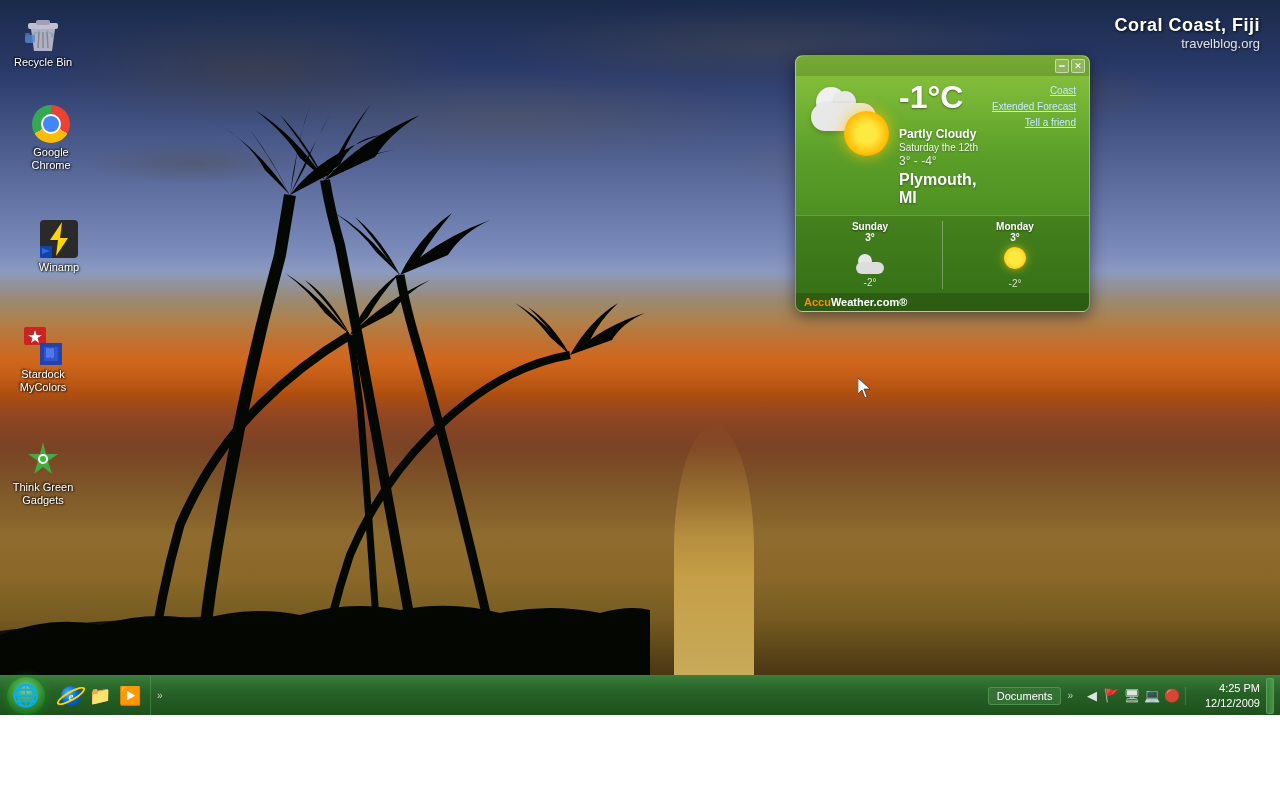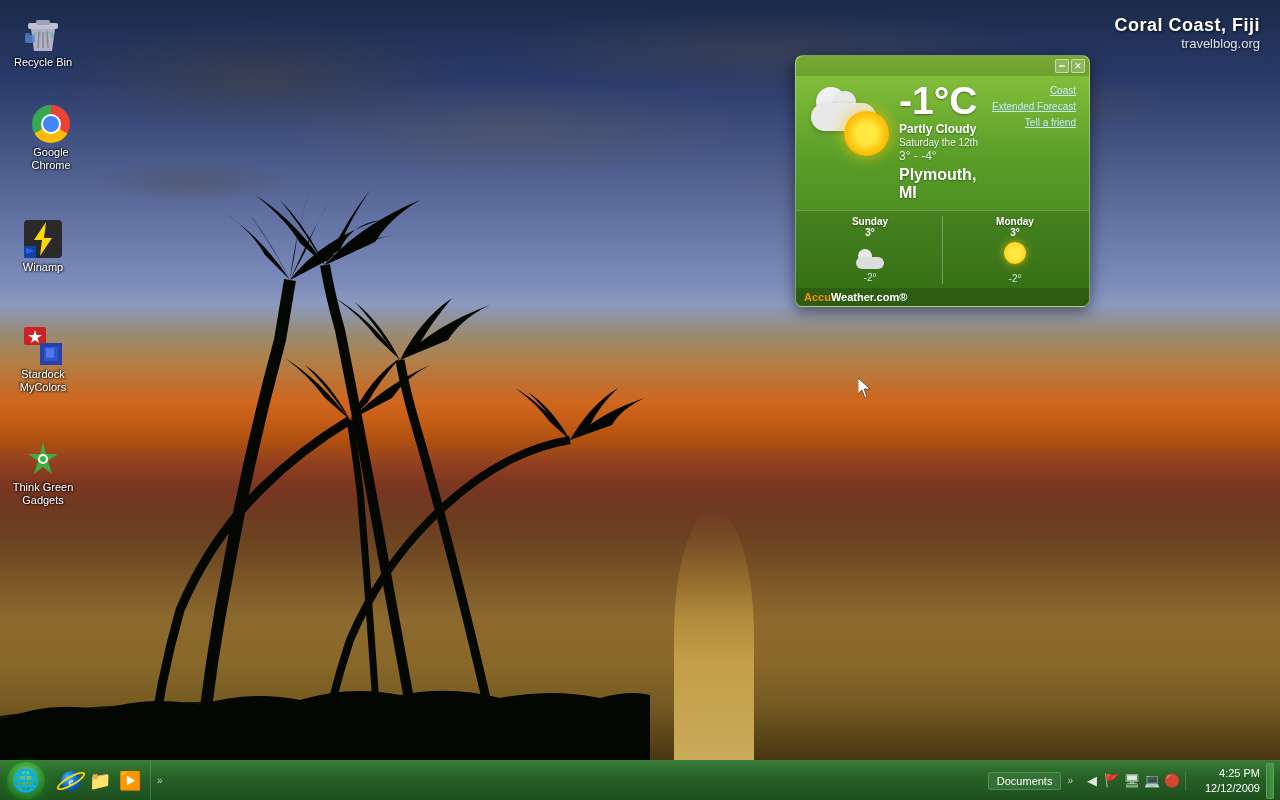--- a/index.html
+++ b/index.html
@@ -9,21 +9,21 @@
       height: 800px;
       overflow: hidden;
       font-family: 'Segoe UI', Tahoma, sans-serif;
       position: relative;
       cursor: default;
     }
 
     
     #desktop {
       width: 1280px;
-      height: 800px;
+      height: 715px;
       position: relative;
       background: linear-gradient(
         180deg,
         #1a2a4a 0%,
         #2a3a6a 10%,
         #3a4a7a 15%,
         #4a5a8a 20%,
         #5a6a9a 25%,
         #6a7aaa 30%,
         #7a8aba 35%,
@@ -152,21 +152,21 @@
     .chrome-icon-pos {
       position: absolute;
       top: 100px;
       left: 16px;
     }
 
     
     .winamp-icon-pos {
       position: absolute;
       top: 215px;
-      left: 8px;
+      left: 24px;
     }
 
     
     .stardock-icon-pos {
       position: absolute;
       top: 322px;
       left: 8px;
     }
 
     
@@ -337,24 +337,24 @@
     }
 
     .weather-info {
       flex: 1;
       padding-left: 5px;
       color: white;
       text-shadow: 0 1px 2px rgba(0,0,0,0.4);
     }
 
     .weather-temp {
-      font-size: 39px;
+      font-size: 32px;
       font-weight: bold;
       line-height: 1;
-      margin-bottom: 2px;
+      margin-bottom: 14px;
     }
 
     .weather-condition {
       font-size: 12px;
       font-weight: bold;
       margin-bottom: 1px;
     }
 
     .weather-date {
       font-size: 10px;

